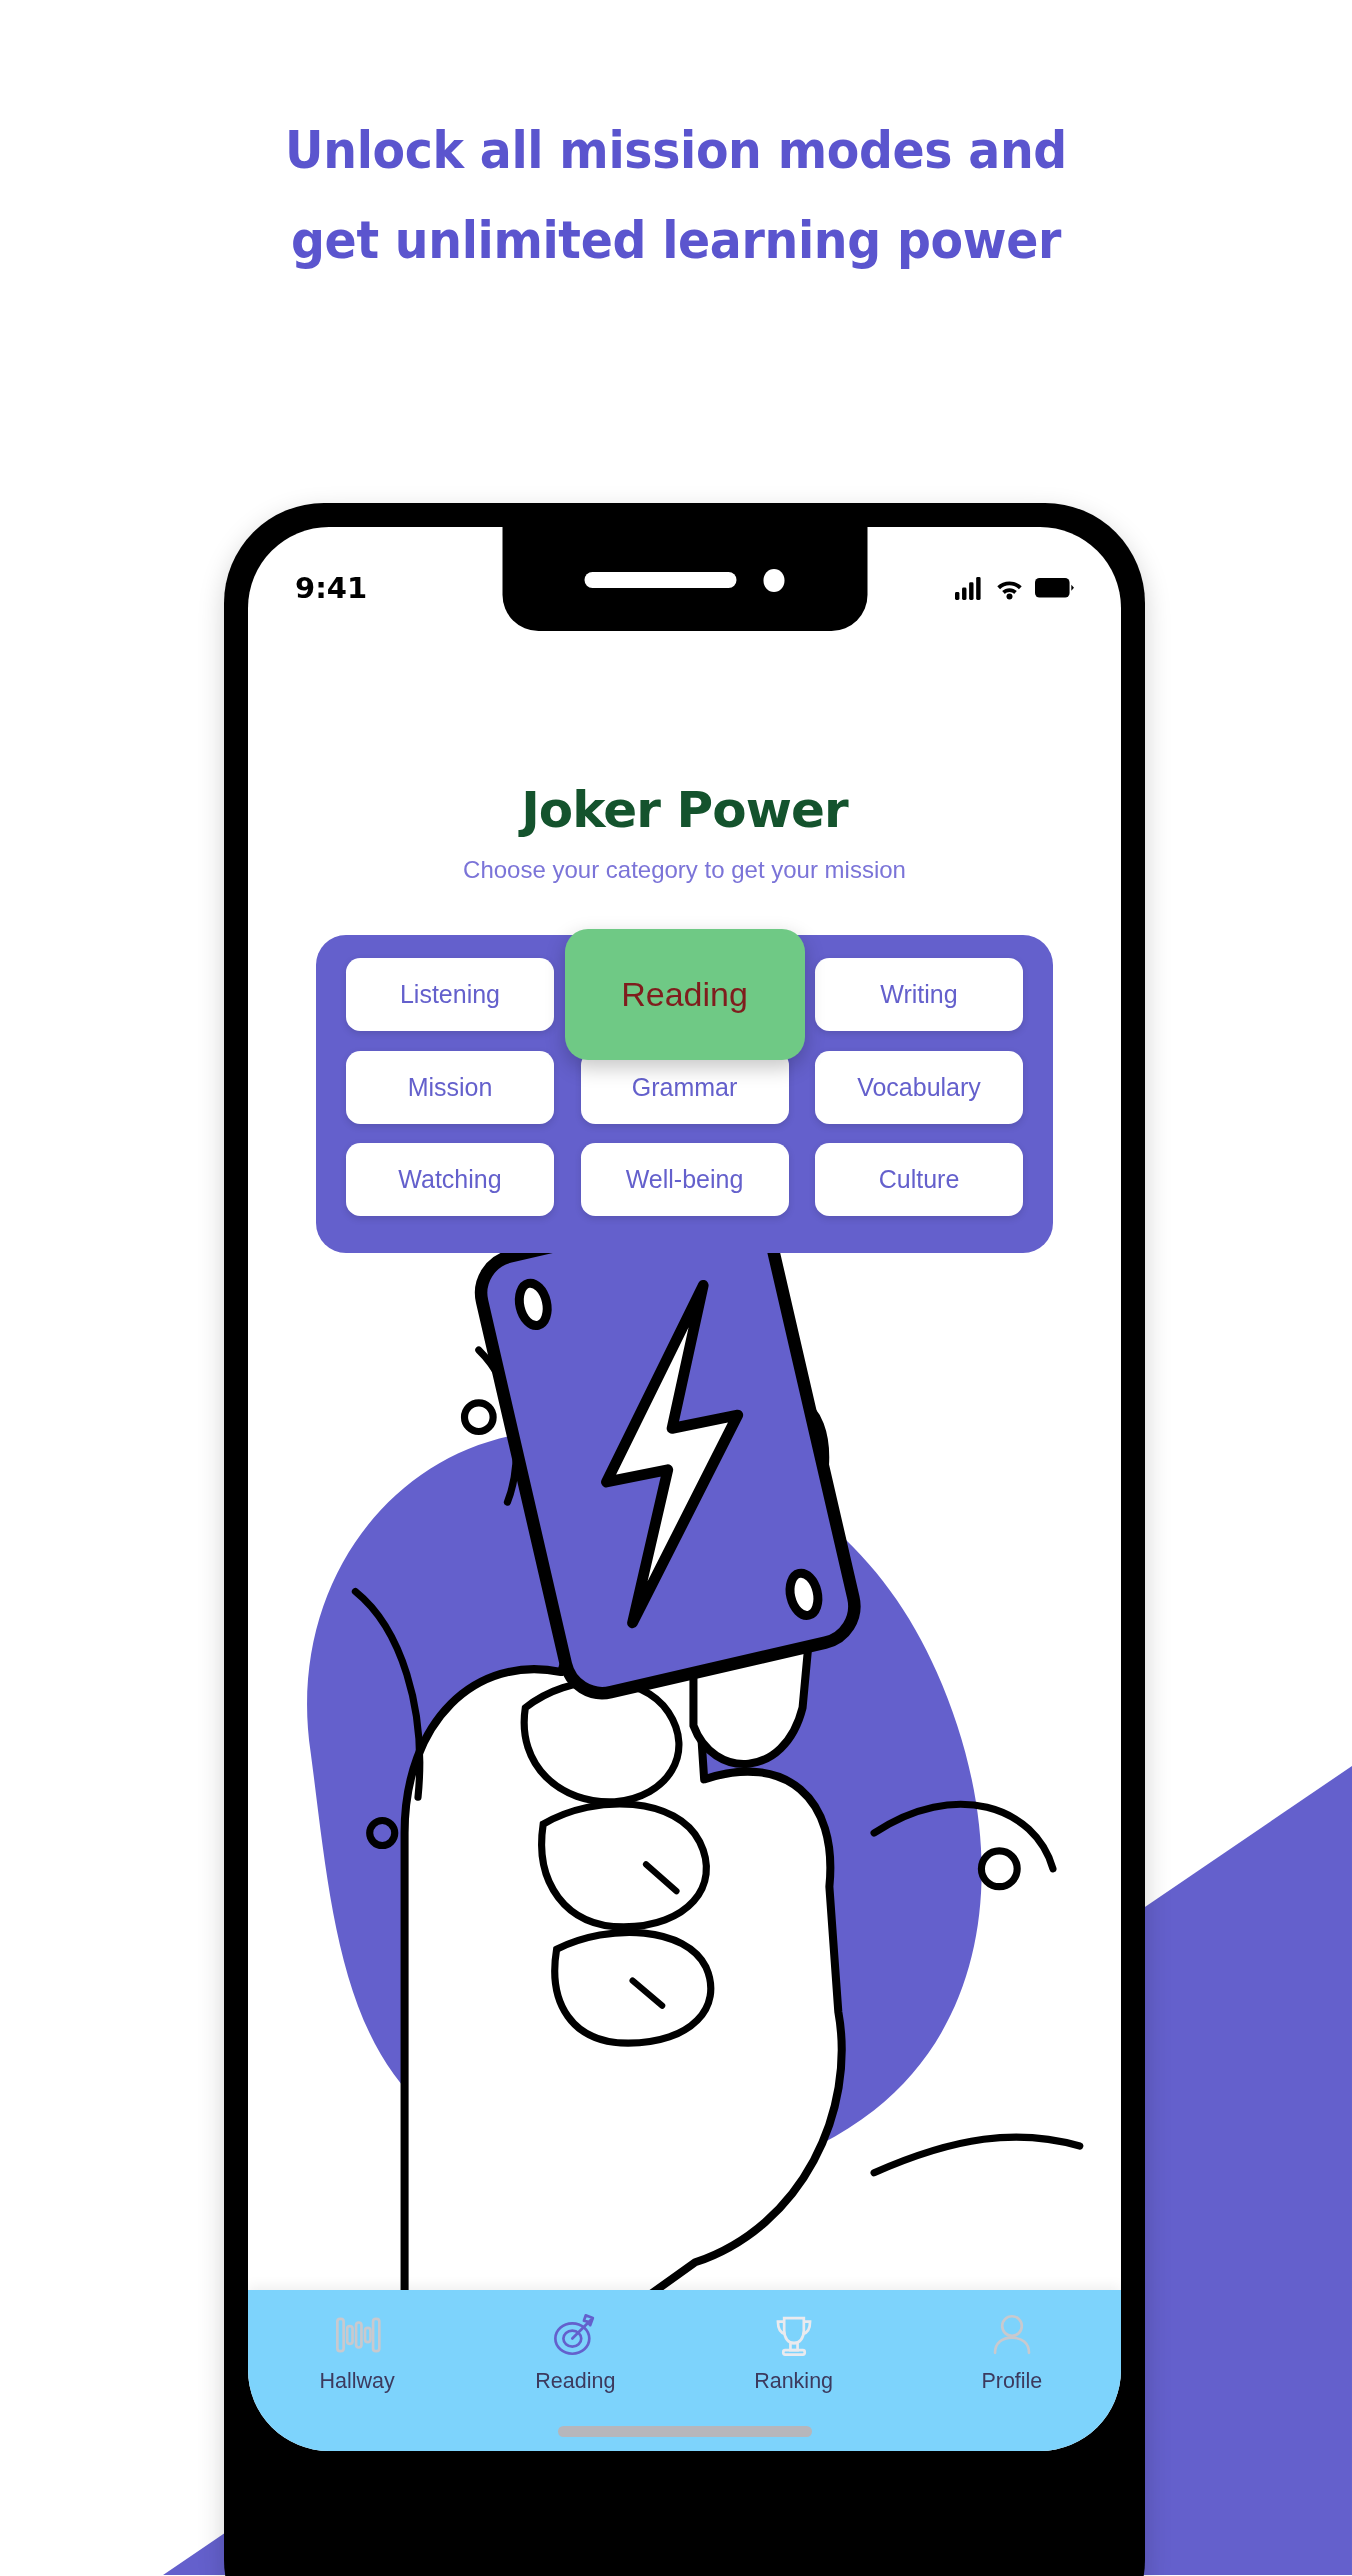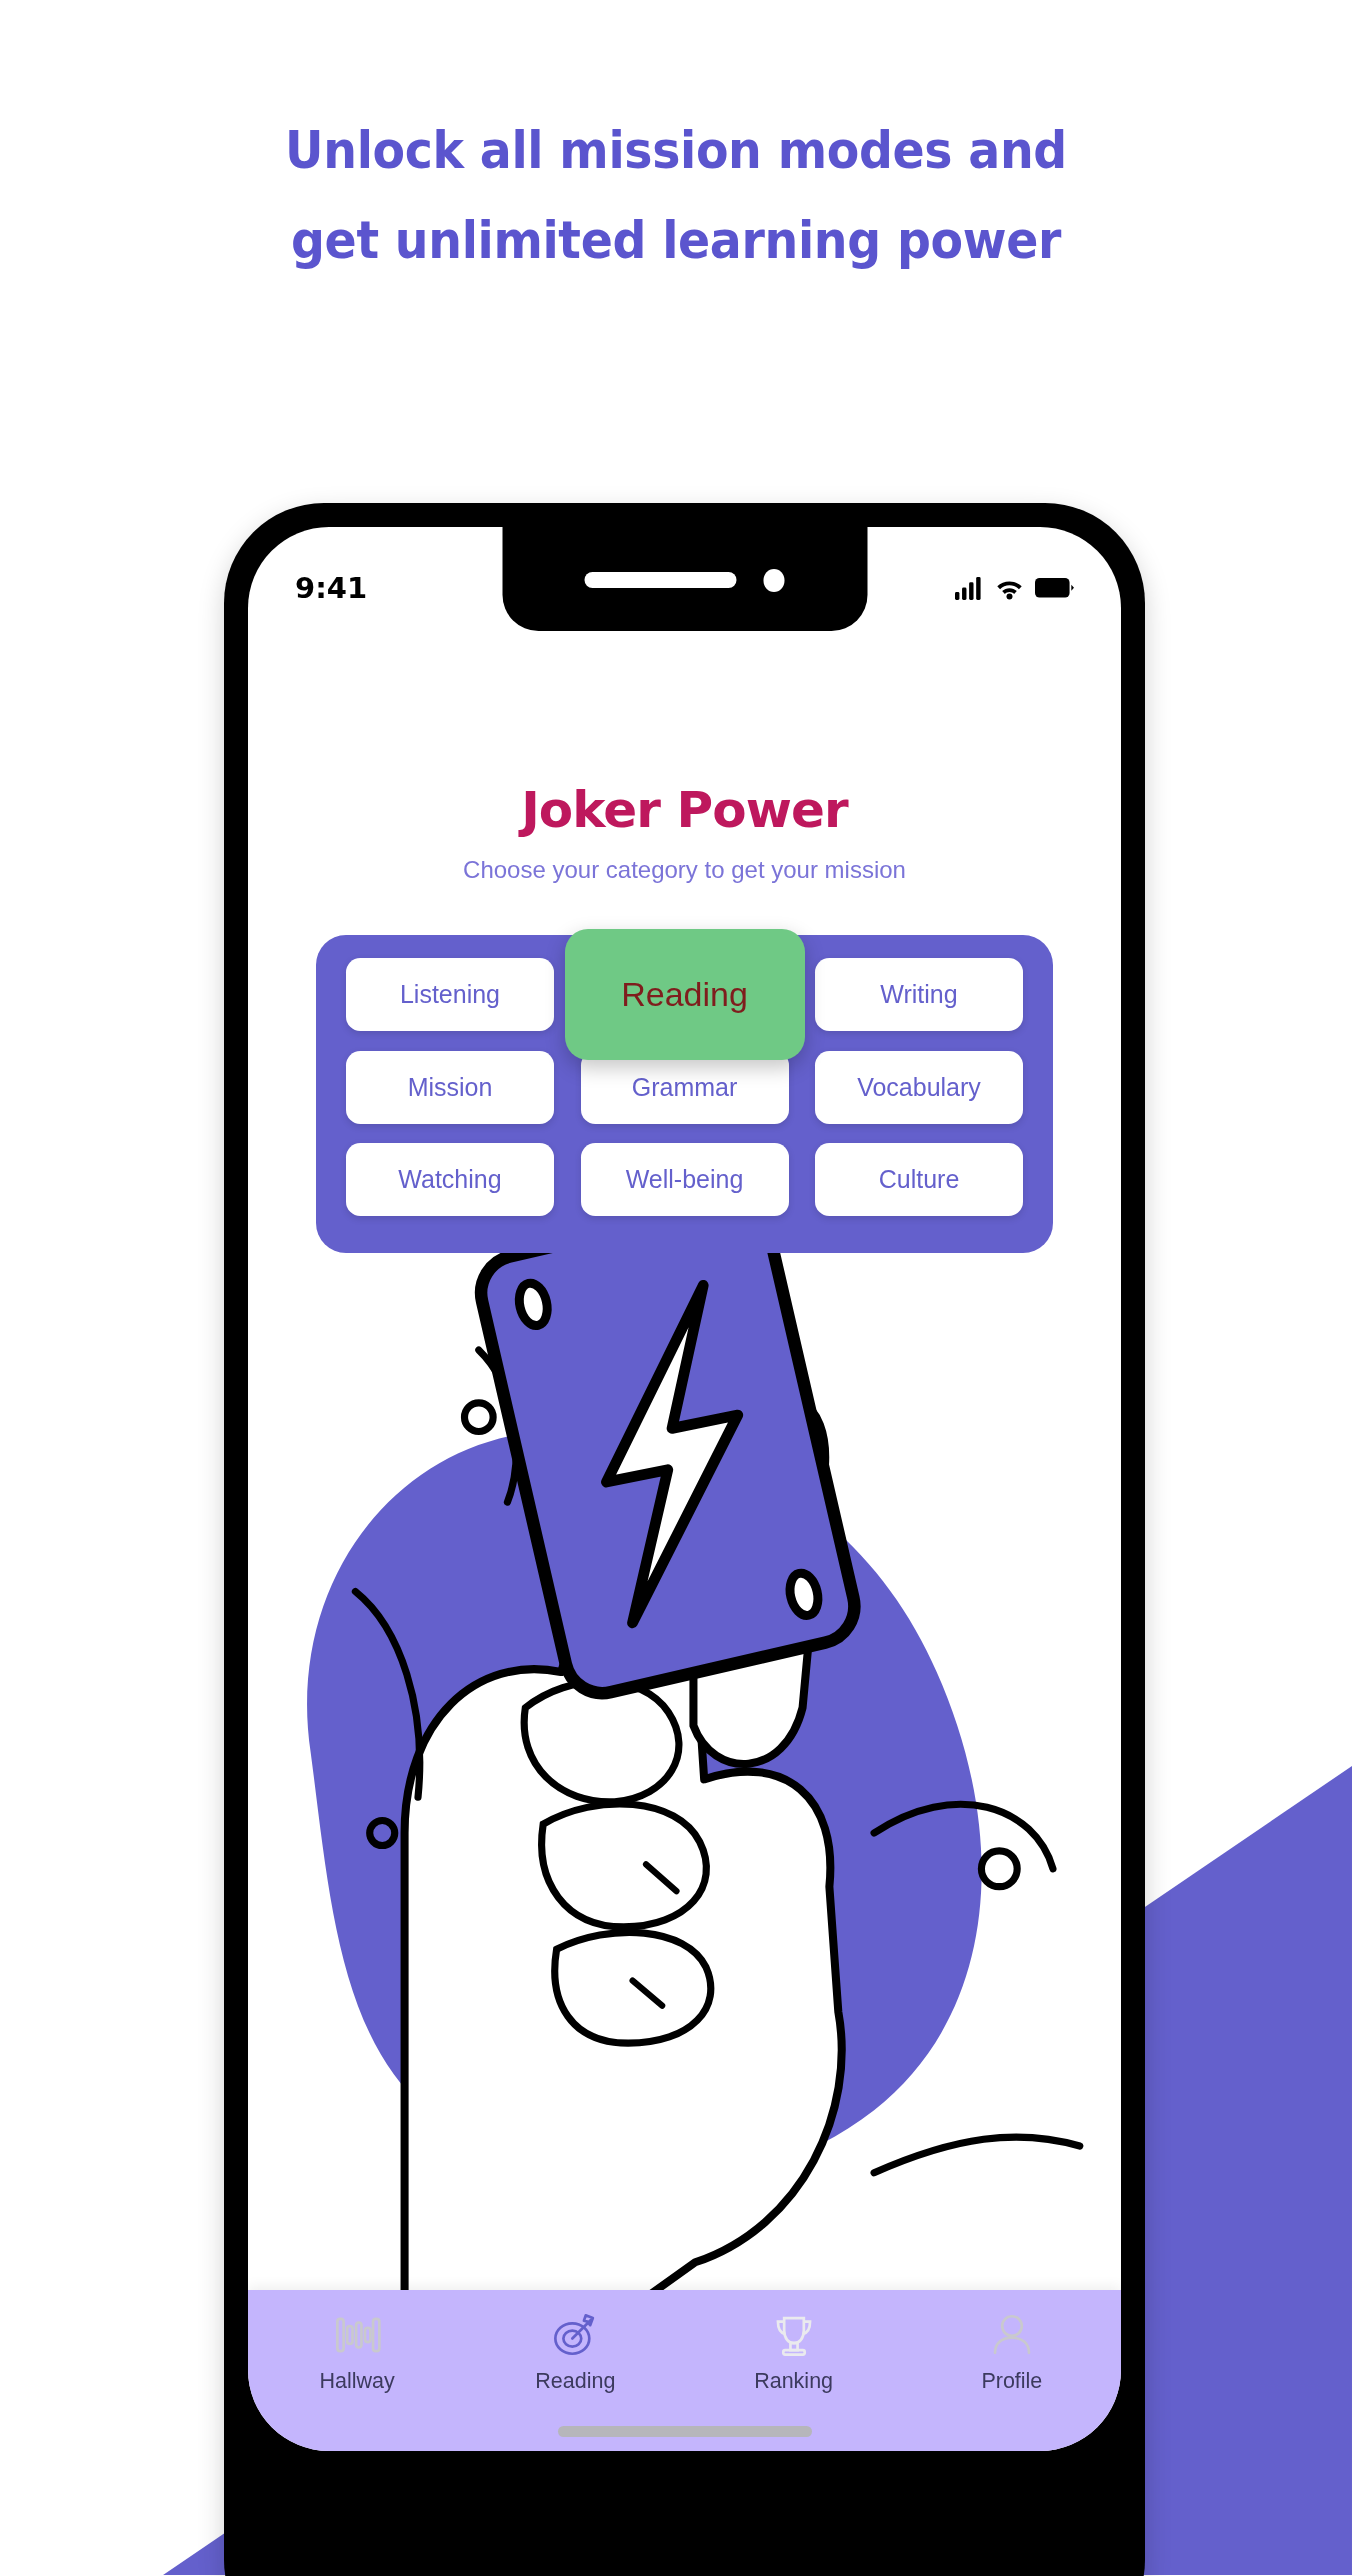--- a/index.html
+++ b/index.html
@@ -130,21 +130,21 @@
   #app-title {
     position: absolute;
     top: 254px;
     left: 0;
     width: 100%;
     text-align: center;
     font-family: "DejaVu Sans", sans-serif;
     font-weight: bold;
     font-size: 50px;
     letter-spacing: -0.9px;
-    color: #be185d;
+    color: #14532d;
     z-index: 20;
   }
   #app-subtitle {
     position: absolute;
     top: 329px;
     left: 0;
     width: 100%;
     text-align: center;
     font-size: 24px;
     color: #7B74D8;
@@ -209,21 +209,21 @@
     z-index: 15;
   }
 
   
   #tabbar {
     position: absolute;
     left: 0;
     bottom: 0;
     width: 100%;
     height: 161px;
-    background: #c4b5fd;
+    background: #7dd3fc;
     z-index: 40;
     display: flex;
     align-items: flex-start;
     padding-top: 19.7px;
     box-sizing: border-box;
     box-shadow: 0 -2.7px 12.5px rgba(0,0,0,0.07);
   }
   .tab {
     flex: 1;
     display: flex;

